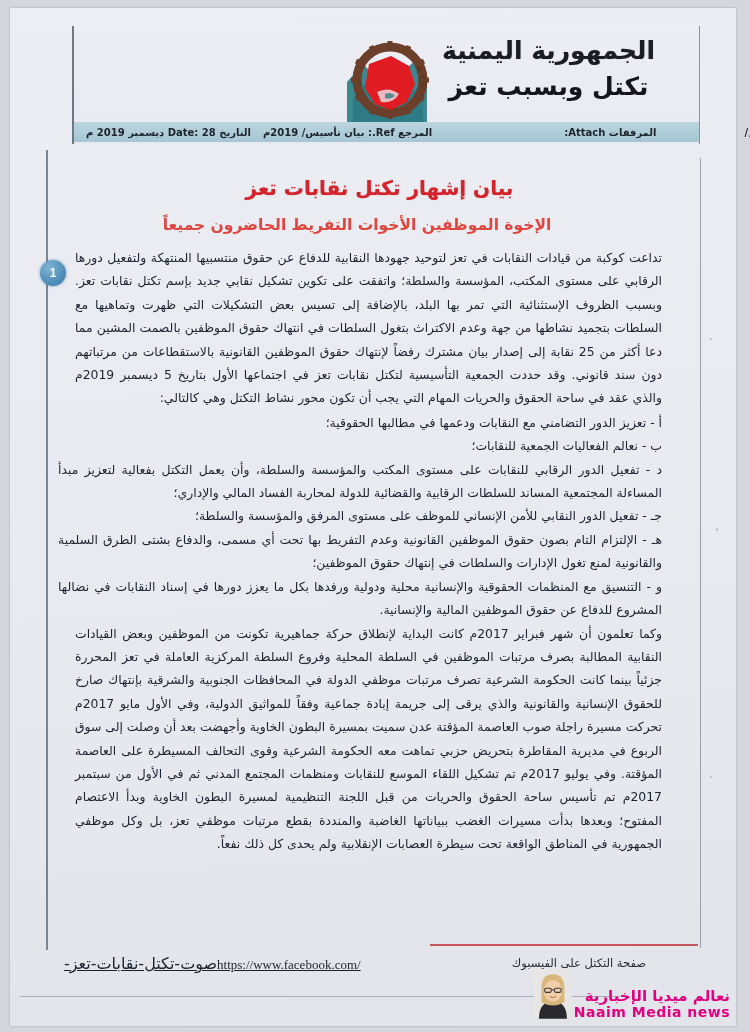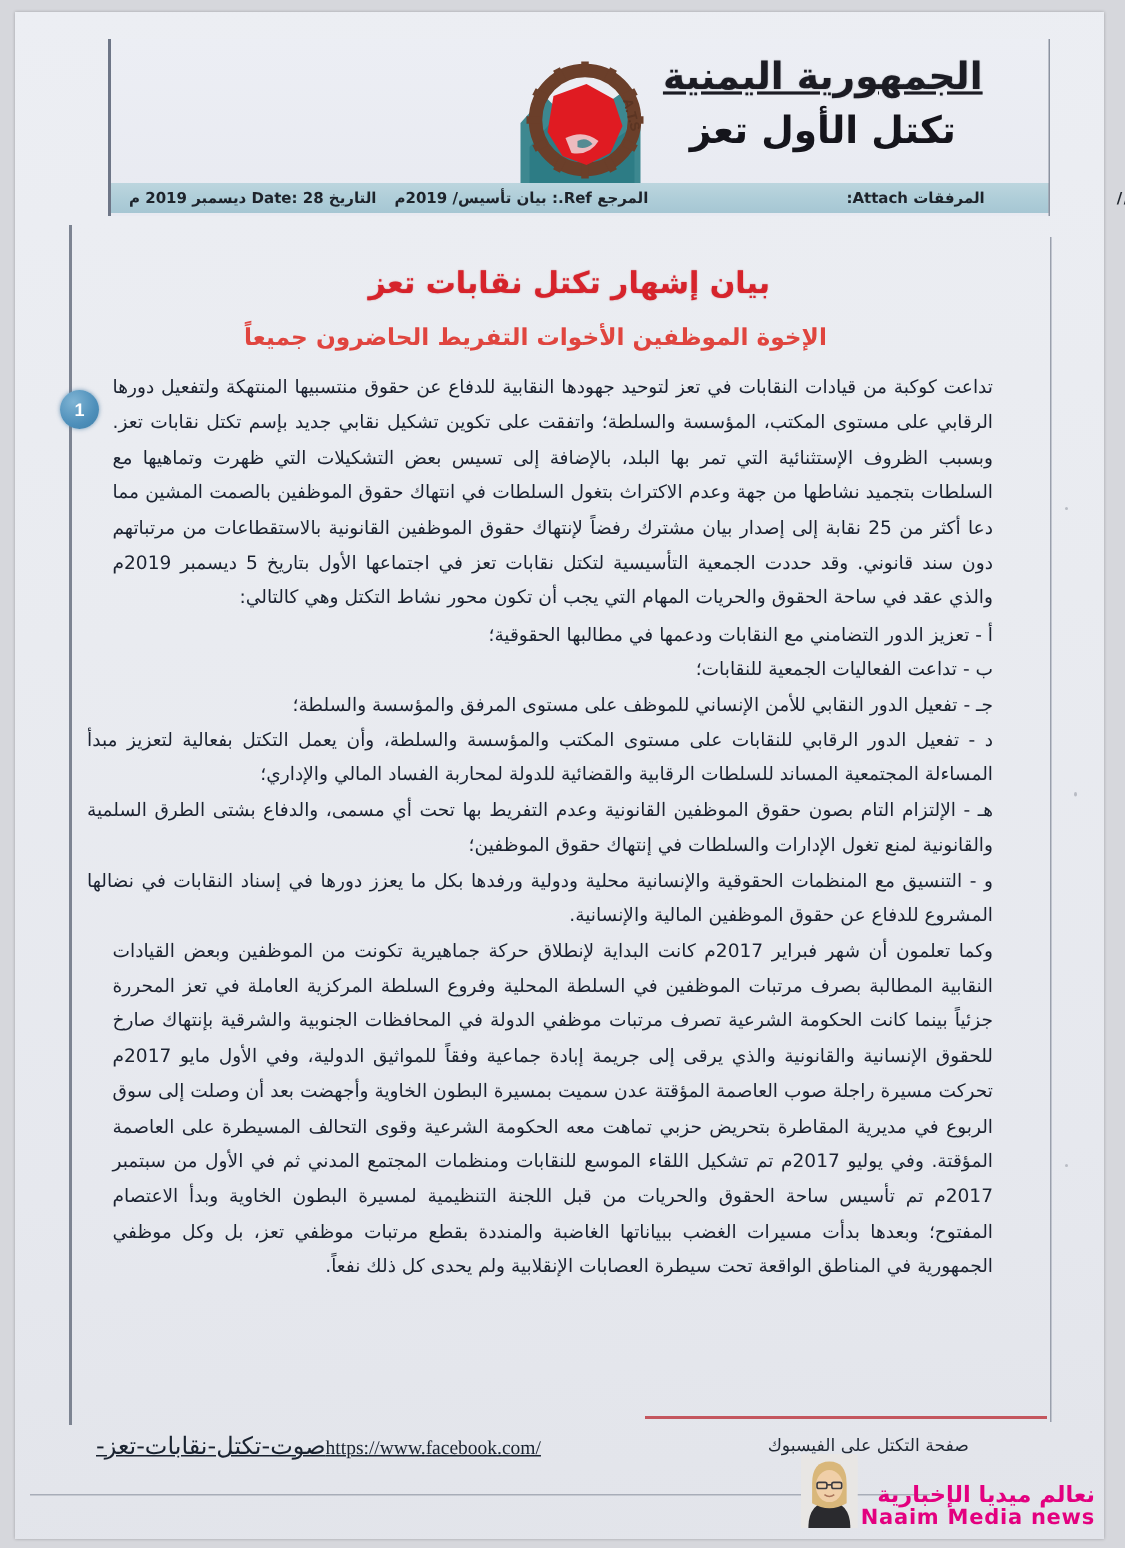--- a/index.html
+++ b/index.html
@@ -69,21 +69,20 @@
     padding: 8px 20px 0 4px;
     width: 285px;
   }
   .hdr-ar .a1 {
     font-family: "DejaVu Sans","Liberation Sans",sans-serif;
     font-weight: bold;
     font-size: 25px;
     color: #1c1c24;
     line-height: 1.35;
     text-shadow: 0 0 1px rgba(50,50,60,.4);
-    text-decoration: underline;
   }
   .hdr-ar .a2 {
     font-family: "DejaVu Sans","Liberation Sans",sans-serif;
     font-weight: bold;
     font-size: 25px;
     color: #15151c;
     line-height: 1.5;
     letter-spacing: 1px;
   }
   
@@ -272,21 +271,21 @@
 <div id="page">
   <div id="sheet">
 
     <div id="rule-left"></div>
     <div id="rule-right"></div>
 
     <div id="header-box">
       <div id="header-inner">
         <div class="hdr-ar">
           <div class="a1">الجمهورية اليمنية</div>
-          <div class="a2">تكتل الأول تعز</div>
+          <div class="a2">تكتل وبسبب تعز</div>
         </div>
       </div>
 
       <div id="emblem">
         <svg viewBox="0 0 108 104" width="108" height="104" aria-hidden="true">
 
           <path d="M14 52 L30 34 L40 44 L52 30 L70 40 L84 30 L94 46 L94 92 L14 92 Z" fill="#2e7f88" opacity="0.92"></path>
           <path d="M20 68 L34 52 L48 64 L62 50 L78 62 L90 54 L90 92 L20 92 Z" fill="#2a7a84" opacity="0.85"></path>
 
           <g transform="translate(57,50)">
@@ -331,23 +330,23 @@
     </div>
 
     <div id="doc-title">بيان إشهار تكتل نقابات تعز</div>
     <div id="doc-subtitle">الإخوة الموظفين الأخوات التفريط الحاضرون جميعاً</div>
 
     <div id="margin-badge">1</div>
 
     <div id="body-wrap">
       <p class="para">تداعت كوكبة من قيادات النقابات في تعز لتوحيد جهودها النقابية للدفاع عن حقوق منتسبيها المنتهكة ولتفعيل دورها الرقابي على مستوى المكتب، المؤسسة والسلطة؛ واتفقت على تكوين تشكيل نقابي جديد بإسم تكتل نقابات تعز. وبسبب الظروف الإستثنائية التي تمر بها البلد، بالإضافة إلى تسيس بعض التشكيلات التي ظهرت وتماهيها مع السلطات بتجميد نشاطها من جهة وعدم الاكتراث بتغول السلطات في انتهاك حقوق الموظفين بالصمت المشين مما دعا أكثر من 25 نقابة  إلى إصدار بيان مشترك رفضاً لإنتهاك حقوق الموظفين القانونية بالاستقطاعات من مرتباتهم دون سند قانوني. وقد حددت الجمعية التأسيسية لتكتل نقابات تعز في اجتماعها الأول بتاريخ 5 ديسمبر 2019م والذي عقد في ساحة الحقوق والحريات المهام التي يجب أن تكون محور نشاط التكتل وهي كالتالي:</p>
       <p class="item">أ - تعزيز الدور التضامني مع النقابات ودعمها في مطالبها الحقوقية؛</p>
-      <p class="item">ب - تداعت الفعاليات الجمعية للنقابات؛</p>
+      <p class="item">ب - نعالم الفعاليات الجمعية للنقابات؛</p>
+      <p class="item">د - تفعيل الدور الرقابي للنقابات على مستوى المكتب والمؤسسة  والسلطة، وأن يعمل التكتل بفعالية لتعزيز مبدأ المساءلة المجتمعية المساند للسلطات الرقابية والقضائية للدولة لمحاربة الفساد المالي والإداري؛</p>
       <p class="item">جـ - تفعيل الدور النقابي للأمن الإنساني للموظف على مستوى المرفق والمؤسسة والسلطة؛</p>
-      <p class="item">د - تفعيل الدور الرقابي للنقابات على مستوى المكتب والمؤسسة  والسلطة، وأن يعمل التكتل بفعالية لتعزيز مبدأ المساءلة المجتمعية المساند للسلطات الرقابية والقضائية للدولة لمحاربة الفساد المالي والإداري؛</p>
       <p class="item">هـ - الإلتزام التام بصون حقوق الموظفين القانونية وعدم التفريط بها تحت أي مسمى، والدفاع بشتى الطرق السلمية والقانونية لمنع تغول الإدارات والسلطات في إنتهاك حقوق الموظفين؛</p>
       <p class="item">و - التنسيق مع المنظمات الحقوقية والإنسانية محلية ودولية ورفدها بكل ما يعزز دورها في إسناد النقابات في نضالها المشروع للدفاع عن حقوق الموظفين المالية والإنسانية.</p>
       <p class="para">وكما تعلمون أن شهر فبراير 2017م كانت البداية لإنطلاق حركة جماهيرية تكونت من الموظفين وبعض القيادات النقابية المطالبة بصرف مرتبات الموظفين  في السلطة المحلية وفروع السلطة المركزية العاملة في تعز المحررة جزئياً بينما كانت الحكومة الشرعية تصرف مرتبات موظفي الدولة في المحافظات الجنوبية والشرقية بإنتهاك صارخ للحقوق الإنسانية والقانونية والذي يرقى إلى جريمة إبادة جماعية وفقاً للمواثيق الدولية، وفي الأول مايو 2017م تحركت مسيرة راجلة صوب العاصمة المؤقتة عدن سميت بمسيرة البطون الخاوية وأجهضت بعد أن وصلت إلى سوق الربوع في مديرية المقاطرة بتحريض حزبي تماهت معه الحكومة الشرعية وقوى التحالف المسيطرة على العاصمة المؤقتة. وفي يوليو 2017م تم تشكيل اللقاء الموسع للنقابات ومنظمات المجتمع المدني ثم في الأول من سبتمبر 2017م تم تأسيس ساحة الحقوق والحريات من قبل اللجنة التنظيمية لمسيرة البطون الخاوية وبدأ الاعتصام المفتوح؛ وبعدها بدأت مسيرات الغضب ببياناتها الغاضبة والمنددة بقطع مرتبات موظفي تعز، بل وكل موظفي الجمهورية في المناطق الواقعة تحت سيطرة العصابات الإنقلابية ولم يحدى كل ذلك نفعاً.</p>
     </div>
 
     <div id="footer-sep"></div>
     <div id="footer-label">صفحة التكتل على الفيسبوك</div>
     <div id="footer-link">
       <span class="ar">صوت-تكتل-نقابات-تعز-</span><span>https://www.facebook.com/</span>
     </div>

